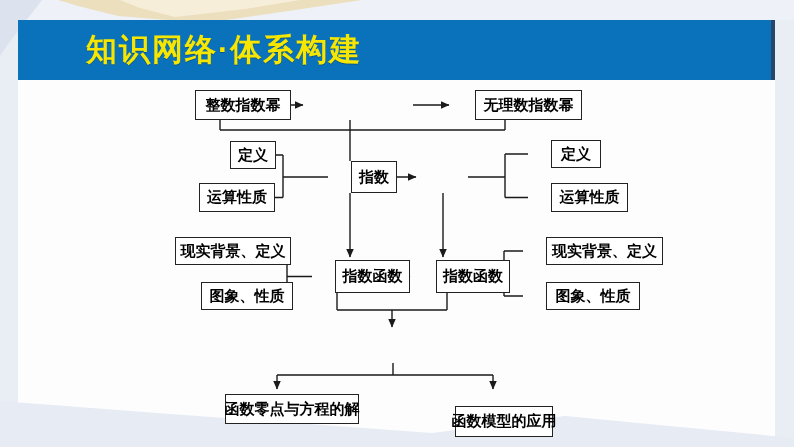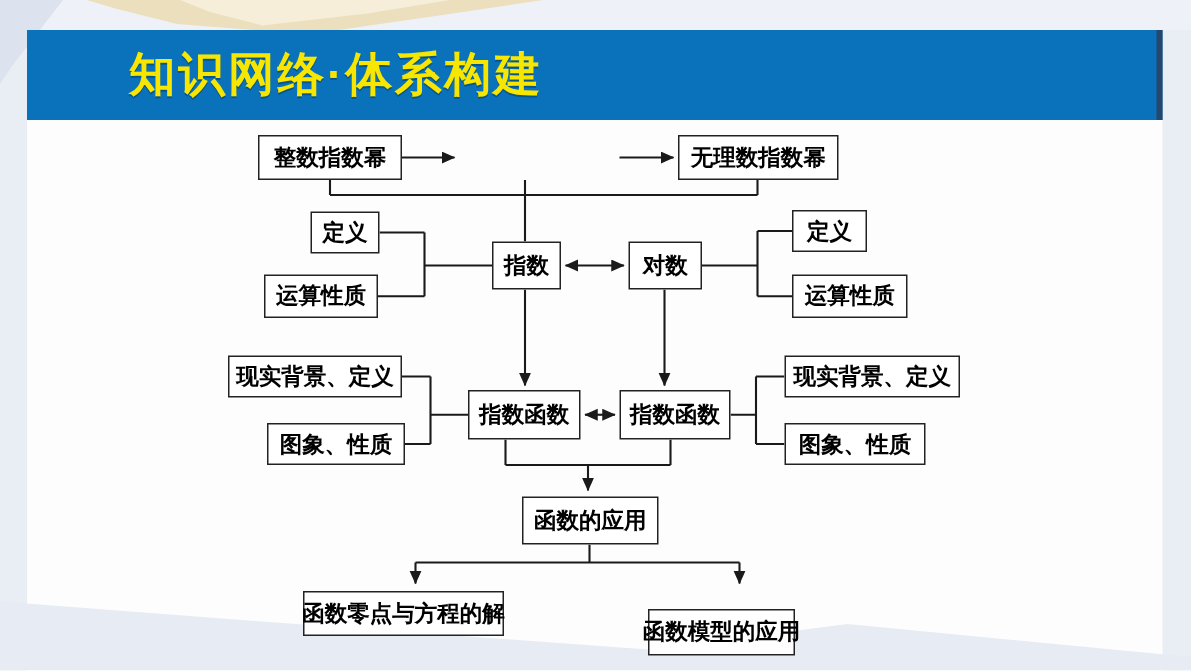--- a/index.html
+++ b/index.html
@@ -23,21 +23,21 @@
   .banner-title{color:var(--title);font-size:31px;font-weight:bold;
                 letter-spacing:2px;padding-left:68px;
                 font-family:"Liberation Sans","DejaVu Sans",sans-serif;
                 text-shadow:0 1px 0 rgba(0,0,0,0.25);}
 
   
   .node{position:absolute;z-index:3;box-sizing:border-box;background:#fff;
         border:1.5px solid var(--box_border);color:#000;
         display:flex;align-items:center;justify-content:center;
         font-size:15px;font-weight:700;white-space:nowrap;
-        font-family:"Liberation Serif","DejaVu Serif",serif;}
+        font-family:"Liberation Serif","DejaVu Serif",serif;margin-left:23px;}
 
   .wire{stroke:var(--line);stroke-width:1.4;fill:none;}
   .arrowhead{fill:var(--line);}
 </style>
 </head>
 <body>
 
 <div class="slide">
 
   <div class="strip strip-left"></div>
@@ -86,26 +86,24 @@
 
   <div class="banner">
     <span class="banner-title">知识网络·体系构建</span>
   </div>
 
   <div class="node" style="left:172px;top:90px;width:96px;height:30px">整数指数幂</div>
   <div class="node" style="left:452px;top:90px;width:107px;height:30px">无理数指数幂</div>
   <div class="node" style="left:207px;top:141px;width:46px;height:28px">定义</div>
   <div class="node" style="left:176px;top:183px;width:76px;height:29px">运算性质</div>
   <div class="node" style="left:328px;top:161px;width:46px;height:32px">指数</div>
-  <div class="node" style="left:419px;top:161px;width:49px;height:32px">对数</div>
   <div class="node" style="left:528px;top:140px;width:50px;height:28px">定义</div>
   <div class="node" style="left:528px;top:183px;width:77px;height:29px">运算性质</div>
   <div class="node" style="left:152px;top:237px;width:116px;height:28px">现实背景、定义</div>
   <div class="node" style="left:178px;top:282px;width:92px;height:28px">图象、性质</div>
   <div class="node" style="left:312px;top:260px;width:75px;height:33px">指数函数</div>
   <div class="node" style="left:413px;top:260px;width:74px;height:33px">指数函数</div>
   <div class="node" style="left:523px;top:237px;width:117px;height:28px">现实背景、定义</div>
   <div class="node" style="left:523px;top:282px;width:94px;height:28px">图象、性质</div>
-  <div class="node" style="left:348px;top:331px;width:91px;height:32px">函数的应用</div>
   <div class="node" style="left:202px;top:394px;width:134px;height:30px">函数零点与方程的解</div>
   <div class="node" style="left:432px;top:406px;width:98px;height:31px">函数模型的应用</div>
 
 </div>
 
 </body></html>

